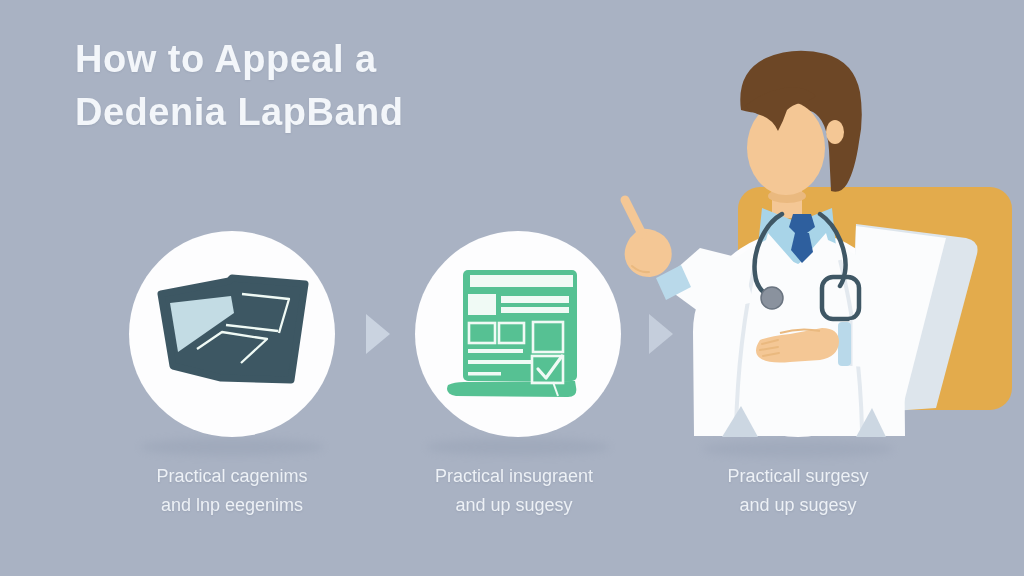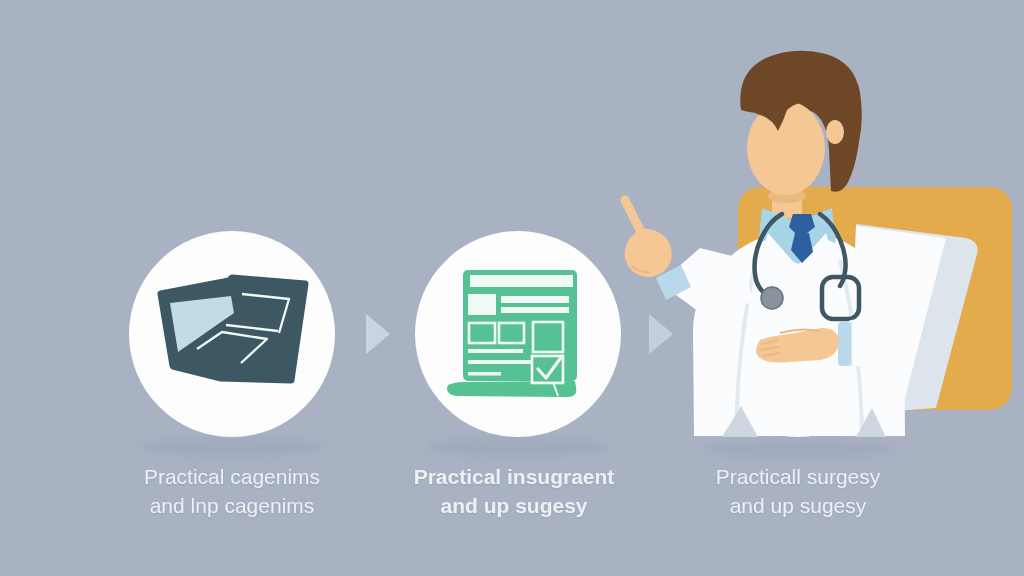--- a/index.html
+++ b/index.html
@@ -11,26 +11,26 @@
   .stage svg{position:absolute;left:0;top:0;}
   .page-title{
     position:absolute;left:75px;top:33px;
     font-size:38px;line-height:53px;font-weight:700;letter-spacing:.5px;
     color:var(--title,#f3f6fa);
     text-shadow:0 1px 2px rgba(90,100,120,.15);
   }
   .page-title span{display:block;}
   .caption{
     position:absolute;top:462px;width:290px;text-align:center;
-    font-size:21px;line-height:29px;font-weight:400;
+    font-size:18px;line-height:29px;font-weight:400;
     color:var(--caption,#edf1f6);
     text-shadow:0 1px 2px rgba(90,100,120,.18);
   }
   .caption span{display:block;}
-  .cap-1{left:87px;} .cap-2{left:369px;font-weight:bold;} .cap-3{left:653px;}
+  .cap-1{left:87px;} .cap-2{left:369px;} .cap-3{left:653px;}
 </style>
 </head>
 <body>
 
 <div class="stage">
 
   <svg width="1024" height="576" viewBox="0 0 1024 576">
     <defs>
       <filter id="soft" x="-50%" y="-50%" width="200%" height="200%">
         <feGaussianBlur stdDeviation="4"></feGaussianBlur>
@@ -129,24 +129,28 @@
 
       <g>
         <path d="M 741,110 Q 736,72 766,58 Q 794,46 826,54 Q 854,62 860,92 Q 864,118 859,142 Q 855,170 847,184 Q 841,194 831,191 L 829,150 Q 827,120 813,112 Q 800,106 786,110 Q 760,116 741,110 Z" style="fill:var(--hair)"></path>
         <ellipse cx="786" cy="148" rx="39" ry="47" style="fill:var(--skin)"></ellipse>
         <ellipse cx="835" cy="132" rx="9" ry="12" style="fill:var(--skin)"></ellipse>
         <path d="M 745,106 Q 762,92 784,88 Q 804,85 816,96 Q 810,101 800,103 Q 792,105 787,110 Q 783,122 778,131 Q 773,120 763,116 Q 752,113 745,106 Z" style="fill:var(--hair)"></path>
       </g>
     </g>
   </svg>
 
+  <div class="page-title">
+    <span>How to Appeal a</span>
+    <span>Dedenia LapBand</span>
+  </div>
 
   <div class="caption cap-1">
     <span>Practical cagenims</span>
-    <span>and lnp cagenims</span>
+    <span>and lnp eegenims</span>
   </div>
   <div class="caption cap-2">
     <span>Practical insugraent</span>
     <span>and up sugesy</span>
   </div>
   <div class="caption cap-3">
     <span>Practicall surgesy</span>
     <span>and up sugesy</span>
   </div>
 

